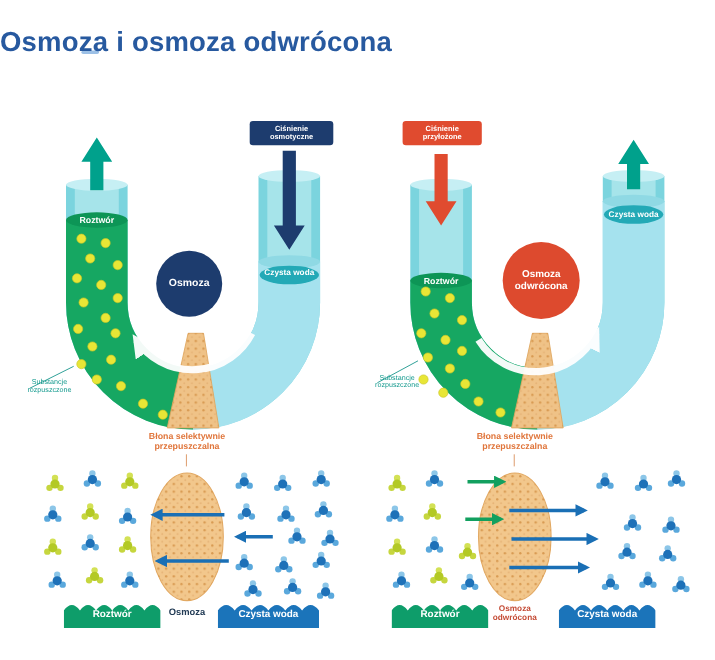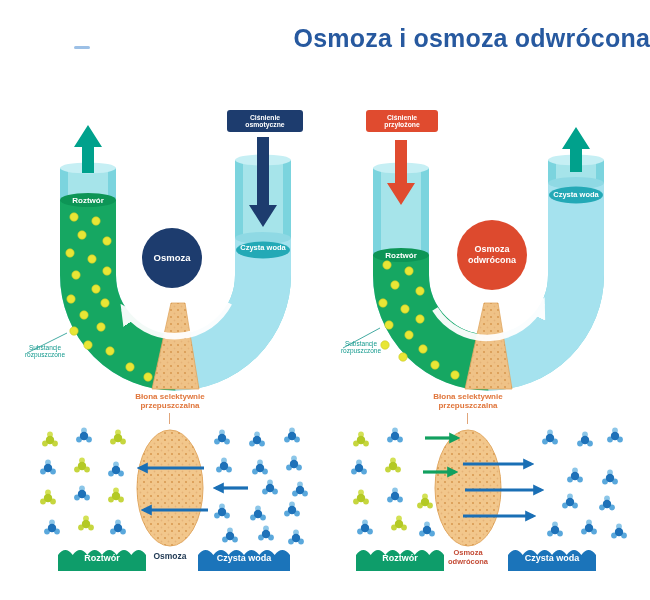--- a/index.html
+++ b/index.html
@@ -2,21 +2,21 @@
 <html><head>
 <meta charset="utf-8">
 <style>
   html,body{margin:0;padding:0;background:#ffffff;}
   .stage{position:relative;width:650px;height:600px;background:#ffffff;overflow:hidden;
          font-family:"Liberation Sans",sans-serif;}
   .abs{position:absolute;}
   .lbl{position:absolute;font-family:"Liberation Sans",sans-serif;line-height:1.15;}
   .ctr{text-align:center;}
   .wht{color:#ffffff;font-weight:bold;}
-  .page-title{position:absolute;left:0;right:0;top:24px;margin:0;text-align:right;
+  .page-title{position:absolute;left:0;right:0;top:24px;margin:0;text-align:left;
               font-size:25px;font-weight:700;color:#27599f;letter-spacing:0.2px;}
   .title-dash{position:absolute;left:74px;top:46px;width:16px;height:3px;background:#9cc0e6;border-radius:2px;}
   .pressure-box{position:absolute;height:22px;border-radius:3px;color:#fff;font-weight:bold;
                 font-size:6.8px;display:flex;align-items:center;justify-content:center;
                 text-align:center;padding:0 3px;box-sizing:border-box;}
   .navy{background:#1d3c6e;}
   .red{background:#e04b2f;}
   .circle{position:absolute;border-radius:50%;color:#fff;font-weight:bold;display:flex;
           align-items:center;justify-content:center;text-align:center;line-height:1.2;}
   .connector{position:absolute;width:1px;background:#e0a57a;}

